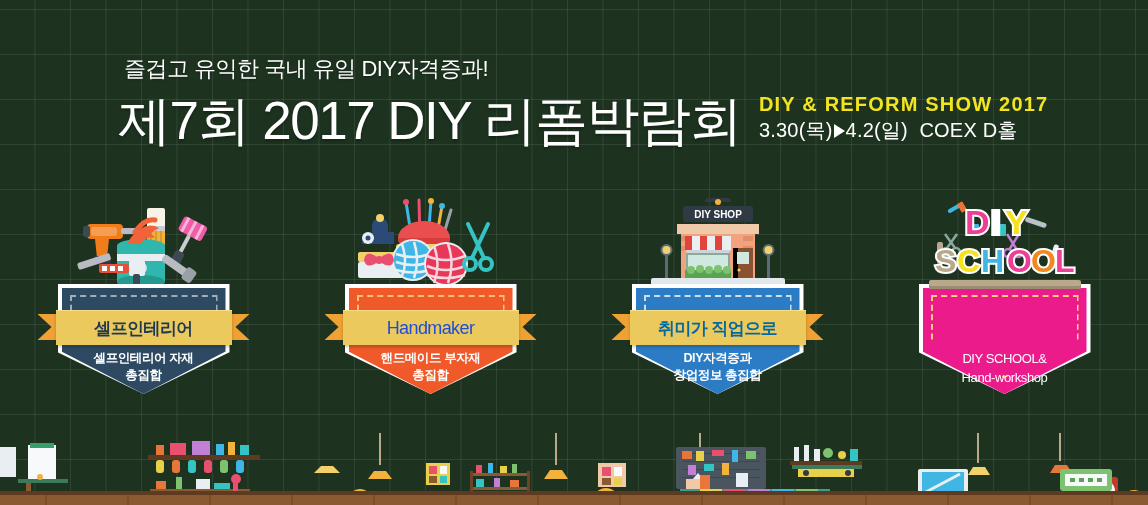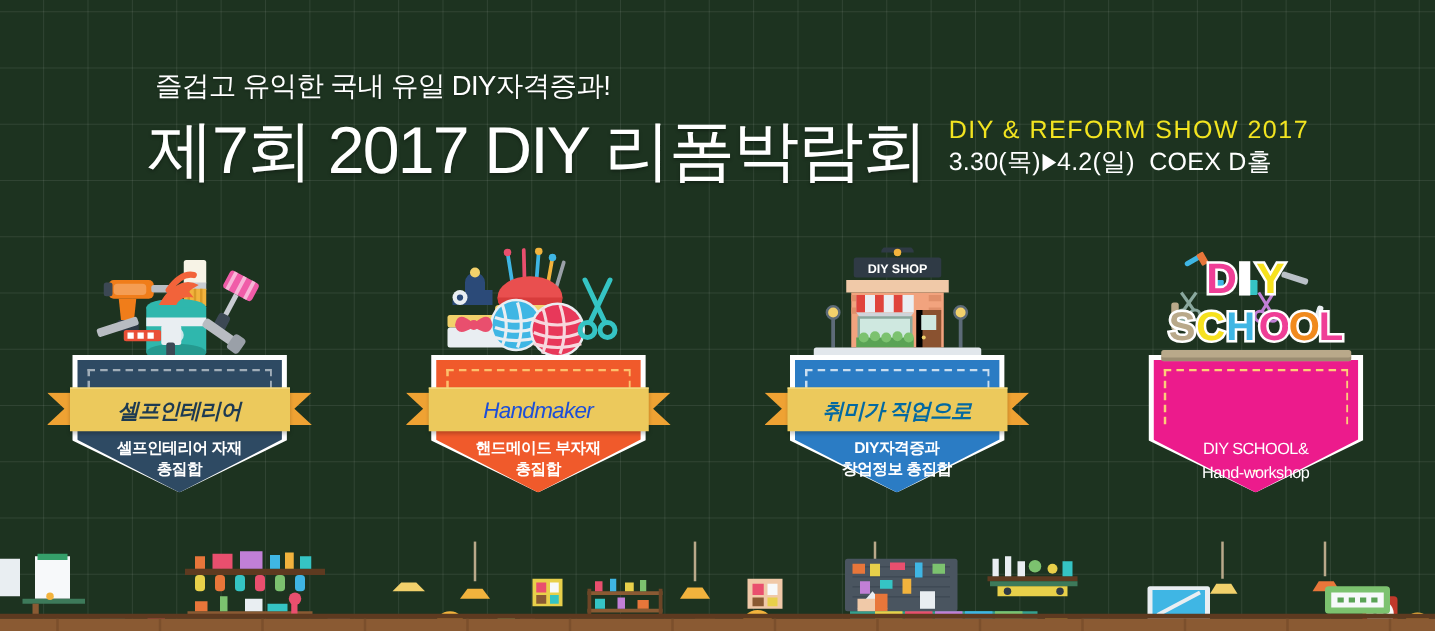--- a/index.html
+++ b/index.html
@@ -52,21 +52,21 @@
   }
   .side-info{
     padding-bottom:4px;
     line-height:1.25;
     white-space:nowrap;
   }
   .show-en{
     color:#f2e420;
     font-size:20px;
     letter-spacing:1.2px;
-    font-weight:400;
+    font-weight:700;
     display:block;
   }
   .show-date{
     color:#ffffff;
     font-size:20px;
     letter-spacing:0.2px;
     display:block;
     margin-top:1px;
   }
   .tri{
@@ -128,21 +128,20 @@
     clip-path:polygon(0% 0%, 100% 0%, 100% 55%, 50% 100%, 0% 55%);
     pointer-events:none;
   }
   .ribbon{
     position:absolute;
     left:50%;
     top:112px;
     transform:translateX(-50%);
     width:212px;
     height:20px;
-    font-style:italic;
   }
   .ribbon-tail{
     position:absolute;
     top:4px;
     width:30px;
     height:26px;
     background:#efa233;
   }
   .ribbon-tail.l{ left:0;  clip-path:polygon(0 0,100% 0,100% 100%,0 100%,14px 50%); }
   .ribbon-tail.r{ right:0; clip-path:polygon(0 0,100% 0,calc(100% - 14px) 50%,100% 100%,0 100%); }

